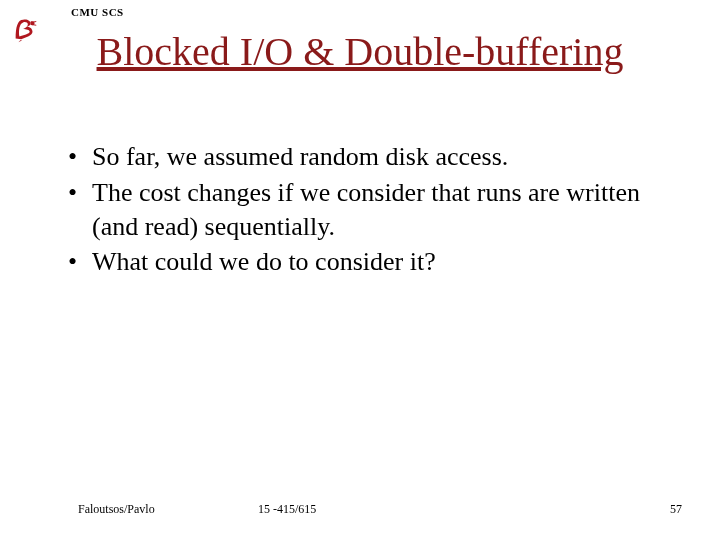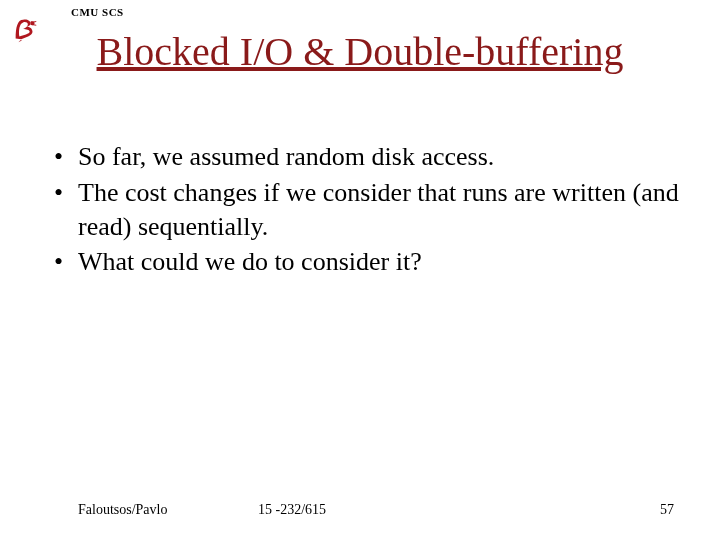--- a/index.html
+++ b/index.html
@@ -38,21 +38,21 @@
     font-size: 40px;
     color: #8a1a1a;
     font-weight: normal;
     margin: 0;
     padding: 0 36px;
     text-decoration: underline;
   }
   .bullets {
     position: absolute;
     top: 140px;
-    left: 50px;
+    left: 64px;
     right: 40px;
     font-size: 26px;
     line-height: 1.3;
   }
   .bullets ul {
     list-style: none;
     margin: 0;
     padding: 0;
   }
   .bullets li {
@@ -64,23 +64,23 @@
     content: "•";
     position: absolute;
     left: 4px;
     top: 0;
     font-size: 26px;
   }
   .footer {
     position: absolute;
     bottom: 18px;
     left: 0;
-    right: 16px;
+    right: 8px;
     height: 20px;
-    font-size: 14px;
+    font-size: 12px;
   }
   .footer .left {
     position: absolute;
     left: 78px;
   }
   .footer .center {
     position: absolute;
     left: 258px;
   }
   .footer .right {
@@ -108,15 +108,15 @@
 <div class="bullets">
   <ul>
     <li>So far, we assumed random disk access.</li>
     <li>The cost changes if we consider that runs are written (and read) sequentially.</li>
     <li>What could we do to consider it?</li>
   </ul>
 </div>
 
 <div class="footer">
   <span class="left">Faloutsos/Pavlo</span>
-  <span class="center">15 -232/615</span>
+  <span class="center">15 -415/615</span>
   <span class="right">57</span>
 </div>
 
 </body></html>

